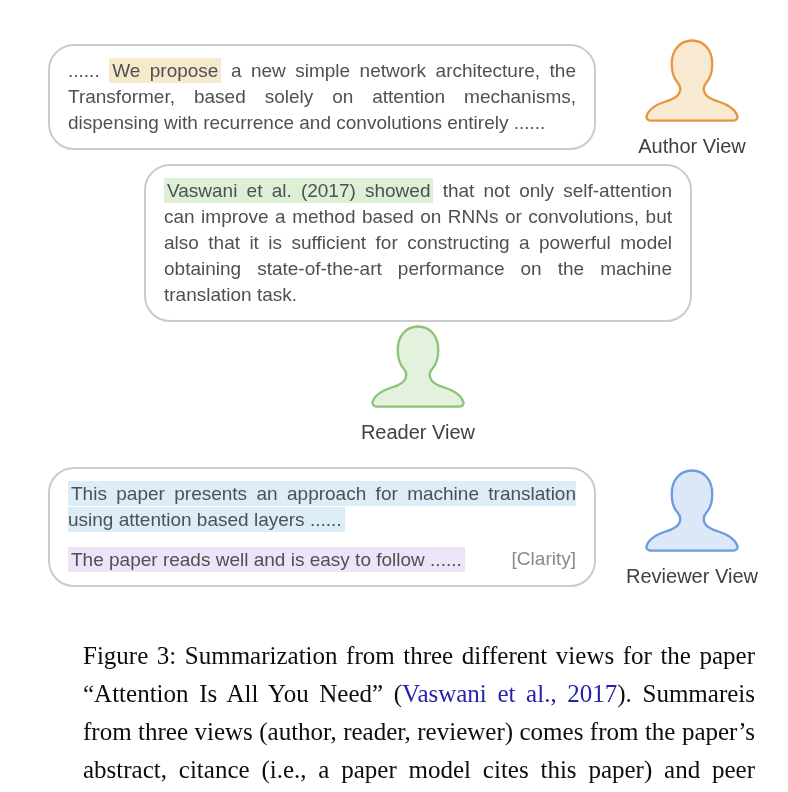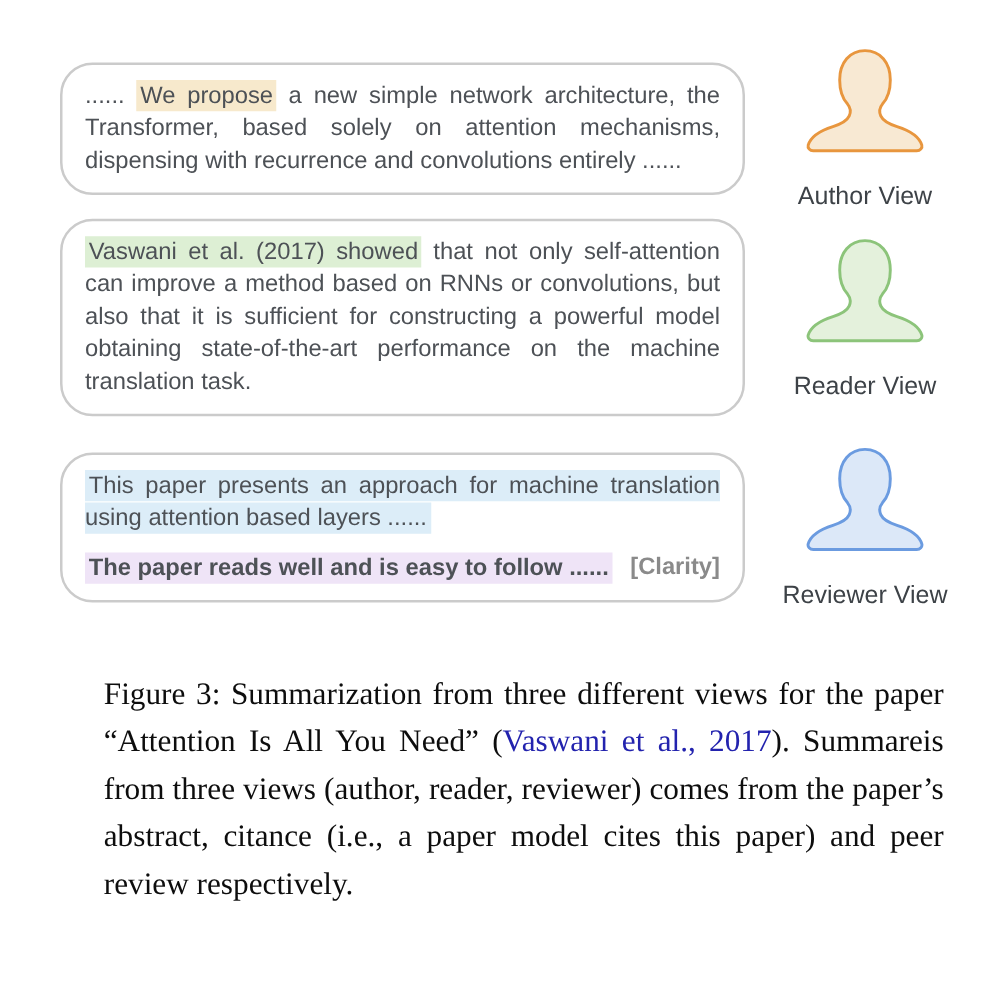--- a/index.html
+++ b/index.html
@@ -14,21 +14,21 @@
     background: #ffffff;
     padding: 36px 0 0 48px;
     overflow: hidden;
     font-family: "Liberation Sans", "DejaVu Sans", sans-serif;
   }
   .row {
     display: flex;
     align-items: center;
     width: 740px;
   }
-  .row-reader { margin-top: 6px; }
+  .row-reader { margin-top: 6px; flex-direction: column; }
   .row-reviewer { margin-top: 22px; }
 
   .bubble {
     width: 548px;
     box-sizing: border-box;
     border: 2px solid var(--bubble-border, #cbcbcb);
     border-radius: 26px;
     background: #ffffff;
     padding: 12px 18px;
     flex: none;
@@ -44,21 +44,21 @@
     color: inherit;
     padding: 2px 3px;
   }
   .hl-tan    { background: var(--author-highlight, #f7e9cc); }
   .hl-green  { background: var(--reader-highlight, #ddefd4); }
   .hl-blue   { background: var(--summary-highlight, #dcedf8); }
   .hl-purple { background: var(--clarity-highlight, #efe4f7); }
   .hl-gray   { background: var(--replicability-highlight, #e7e7e7); }
 
   .review-item { position: relative; }
-  .review-item + .review-item { margin-top: 14px; font-weight: bold; }
+  .review-item + .review-item { margin-top: 14px; }
   .review-tag {
     position: absolute;
     right: 0;
     bottom: 1px;
     color: var(--tag-text, #8a8a8a);
     font-size: 19px;
     line-height: 26px;
     background: #ffffff;
     padding-left: 6px;
   }
@@ -68,21 +68,21 @@
     display: flex;
     flex-direction: column;
     align-items: center;
   }
   .person-icon { width: 108px; height: 90px; display: block; }
   .person-icon path { stroke-width: 2.6; stroke-linejoin: round; }
   .icon-author   path { stroke: var(--author-accent, #e8963e);   fill: var(--author-icon-fill, #f8e9d3); }
   .icon-reader   path { stroke: var(--reader-accent, #8cc47a);   fill: var(--reader-icon-fill, #e4f1dc); }
   .icon-reviewer path { stroke: var(--reviewer-accent, #6b9be0); fill: var(--reviewer-icon-fill, #dce8f8); }
   .view-label {
-    margin-top: 20px;
+    margin-top: 9px;
     font-size: 20px;
     color: var(--label-text, #3d4247);
     white-space: nowrap;
   }
 
   .caption {
     margin: 49px 33px 0 35px;
     font-family: "Liberation Serif", "DejaVu Serif", serif;
     font-size: 25px;
     line-height: 38px;

